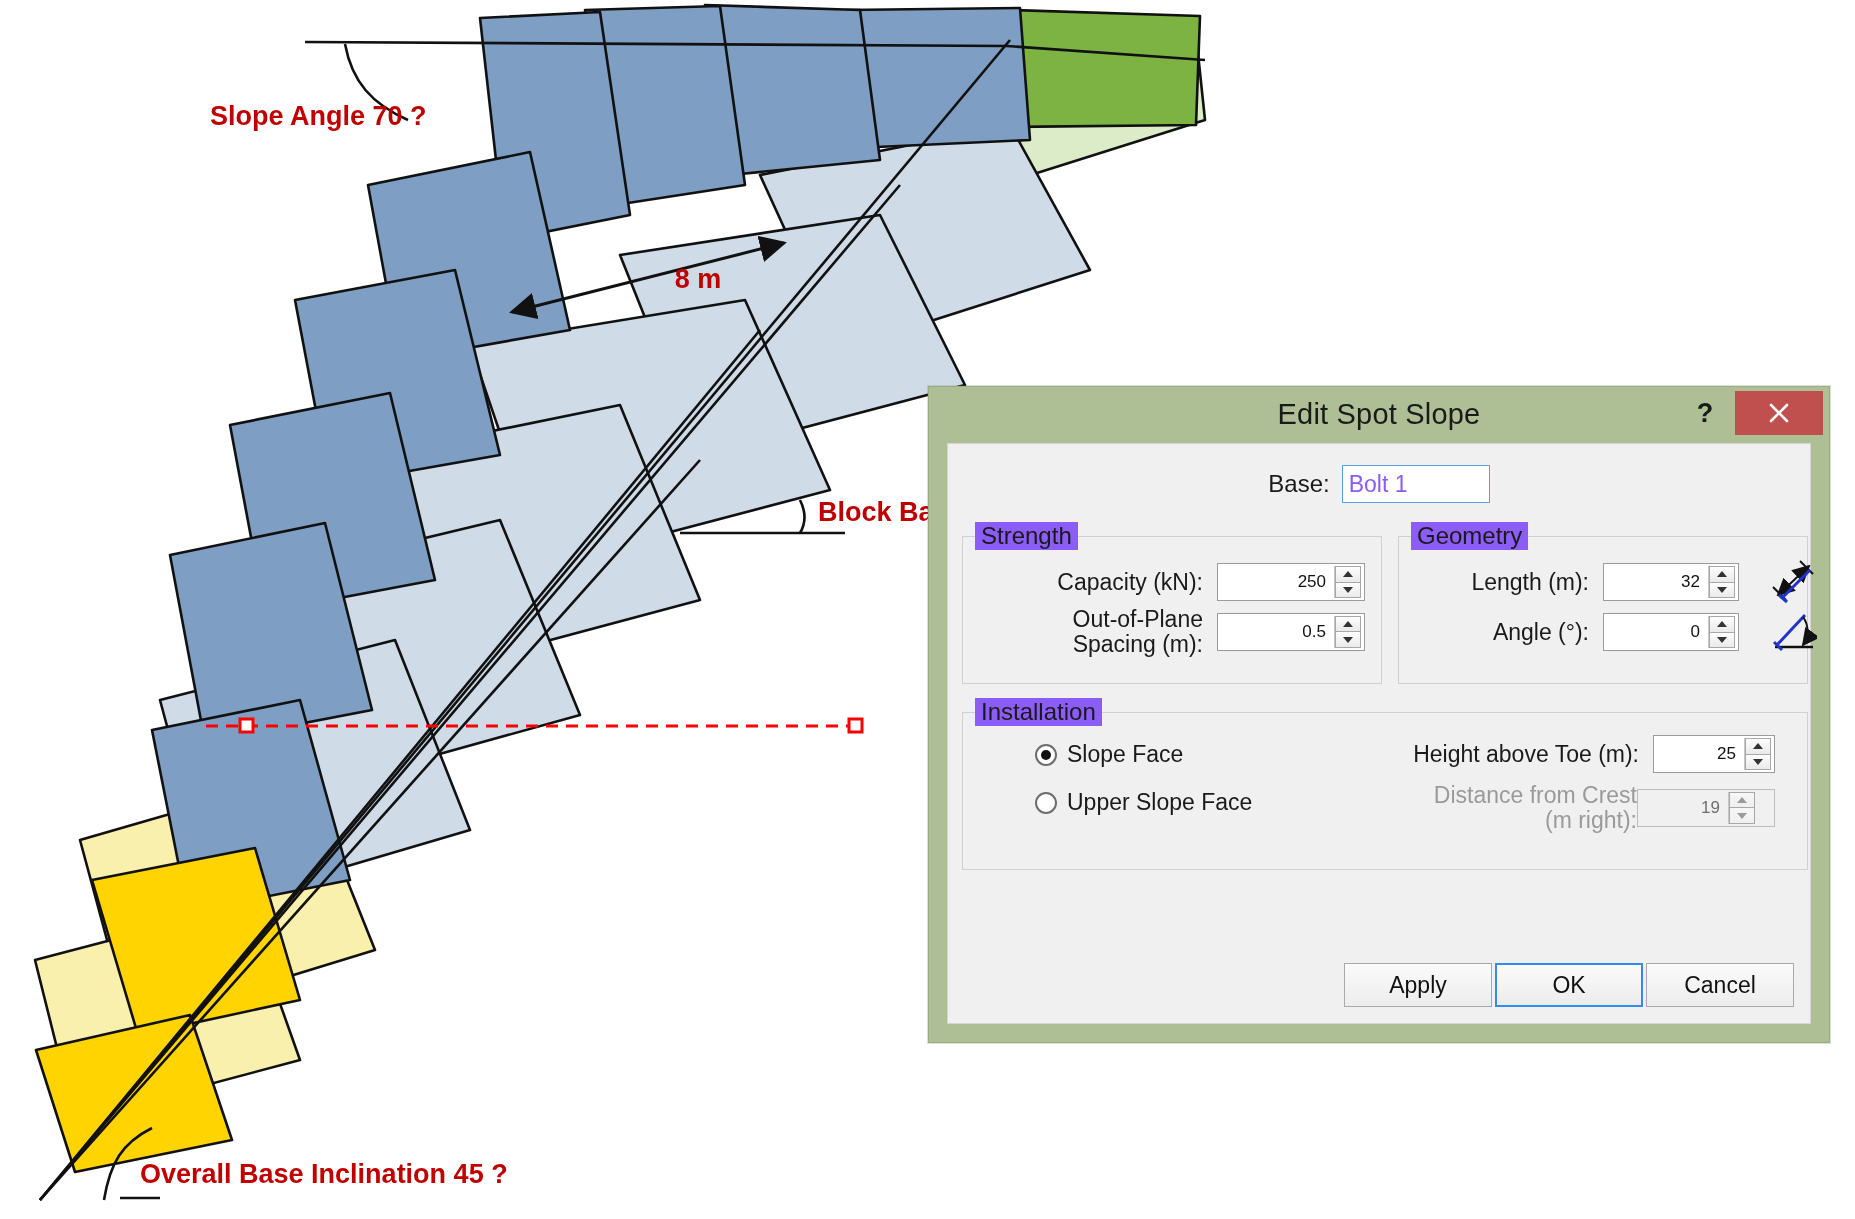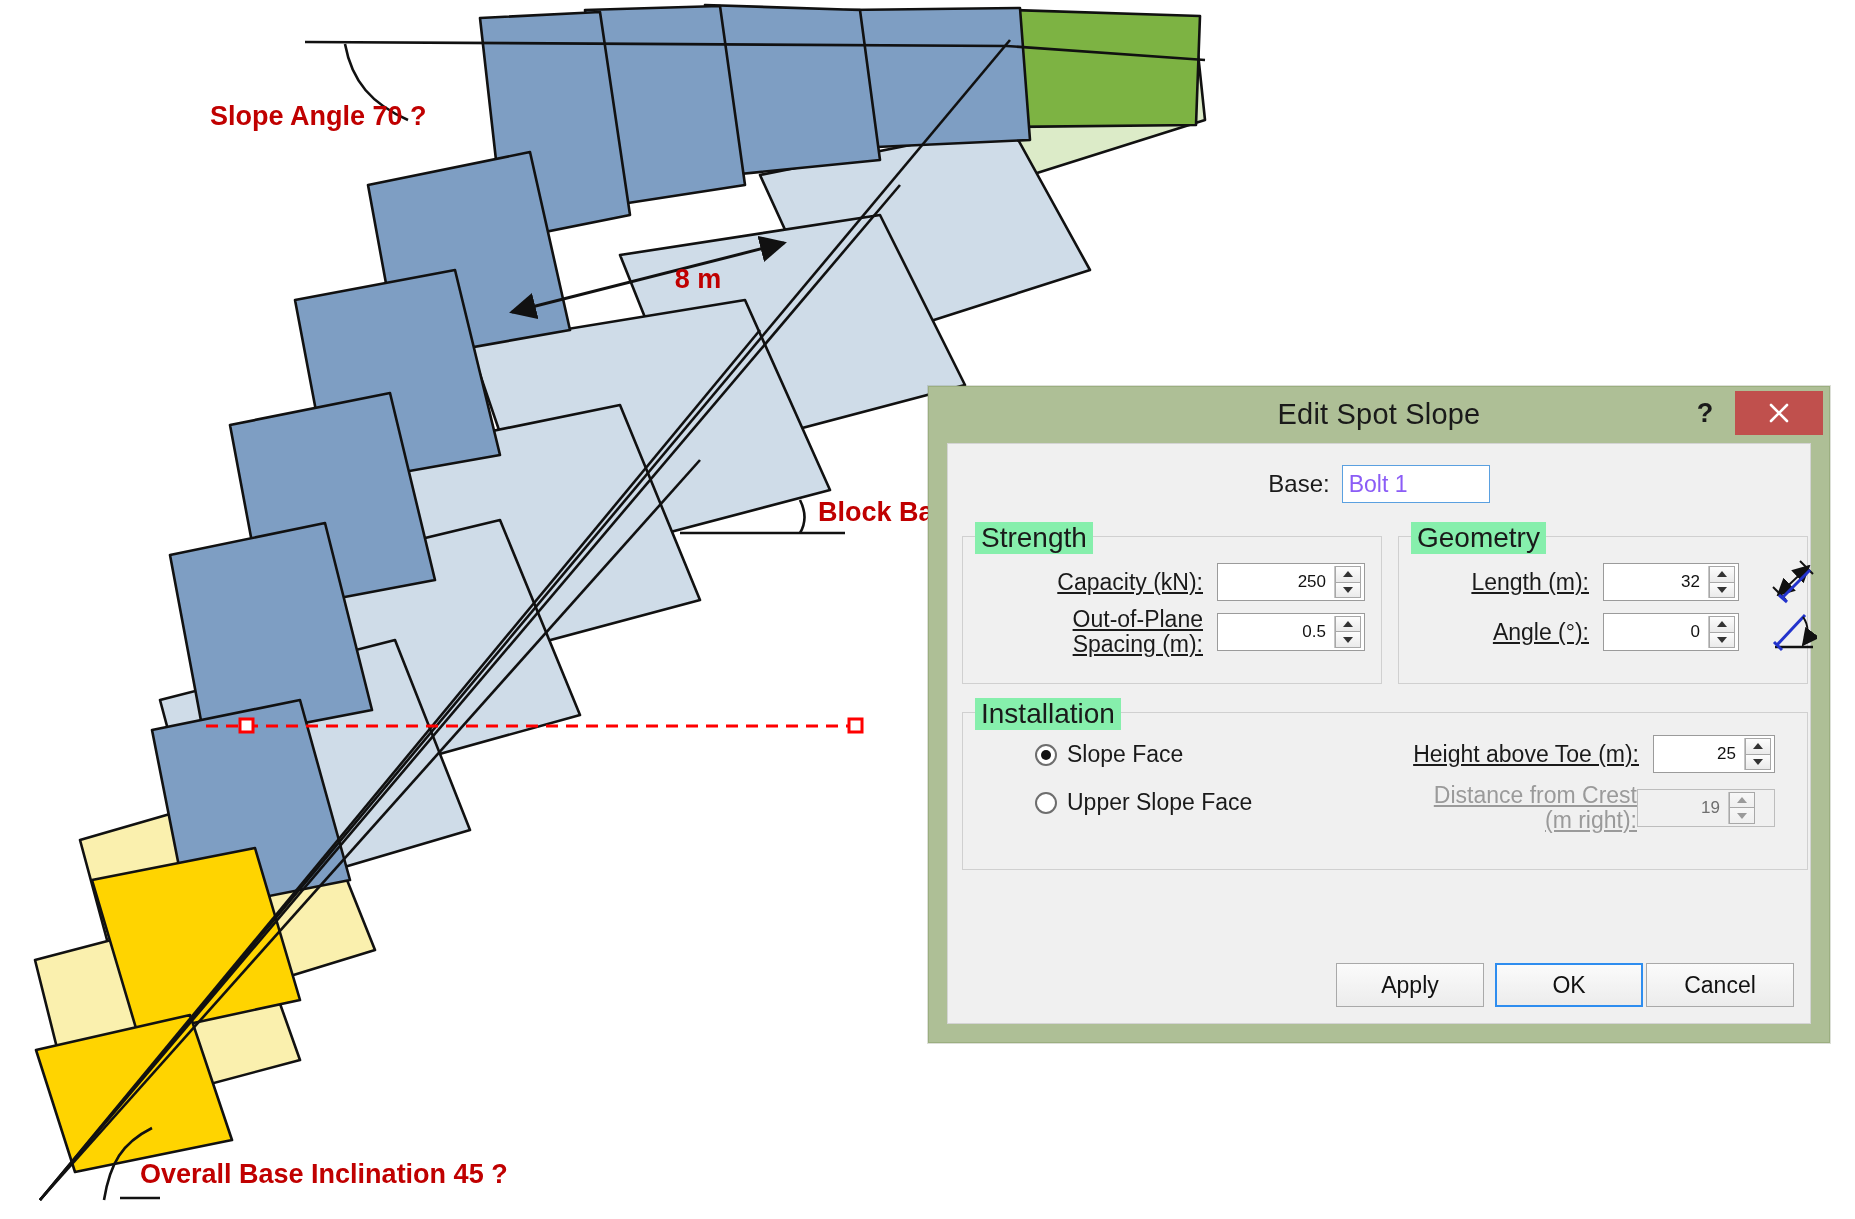--- a/index.html
+++ b/index.html
@@ -130,42 +130,41 @@
   
   .groupbox {
     position: absolute;
     border: 1px solid #D0D0D0;
     box-sizing: border-box;
   }
   .group-title {
     position: absolute;
     top: -15px;
     left: 12px;
-    background: #86efac;
+    background: #8b5cf6;
     padding: 0 6px;
-    font-size: 28px;
+    font-size: 24px;
     color: #1a1a1a;
   }
 
   #group-strength { left: 14px;  top: 92px;  width: 420px; height: 148px; }
   #group-geometry { left: 450px; top: 92px;  width: 410px; height: 148px; }
   #group-install  { left: 14px;  top: 268px; width: 846px; height: 158px; }
 
   .field-row {
     position: absolute;
     display: flex;
     align-items: center;
   }
   .field-label {
     font-size: 23px;
     color: #1a1a1a;
     text-align: right;
     line-height: 1.08;
     white-space: pre-line;
-    text-decoration: underline;
   }
   .field-label.disabled { color: #9a9a9a; }
 
   .spin {
     display: inline-flex;
     align-items: stretch;
     height: 38px;
     border: 1px solid #9b9b9b;
     background: #fff;
     box-sizing: border-box;
@@ -258,21 +257,20 @@
     height: 44px;
     font-size: 23px;
     font-family: "Liberation Sans", sans-serif;
     color: #111;
     background: linear-gradient(#fbfbfb,#ececec);
     border: 1px solid #a9a9a9;
     cursor: pointer;
   }
   .dlg-btn.default {
     border: 2px solid #2E8DEF;
-    margin-left: 8px;
   }
 </style>
 </head>
 <body>
 
 <svg id="drawing" viewBox="0 0 1855 1219">
   <defs>
     <marker id="arrHead" markerWidth="9" markerHeight="9" refX="8" refY="4.5" orient="auto">
       <path d="M0,0 L9,4.5 L0,9 z" fill="#111"></path>
     </marker>

